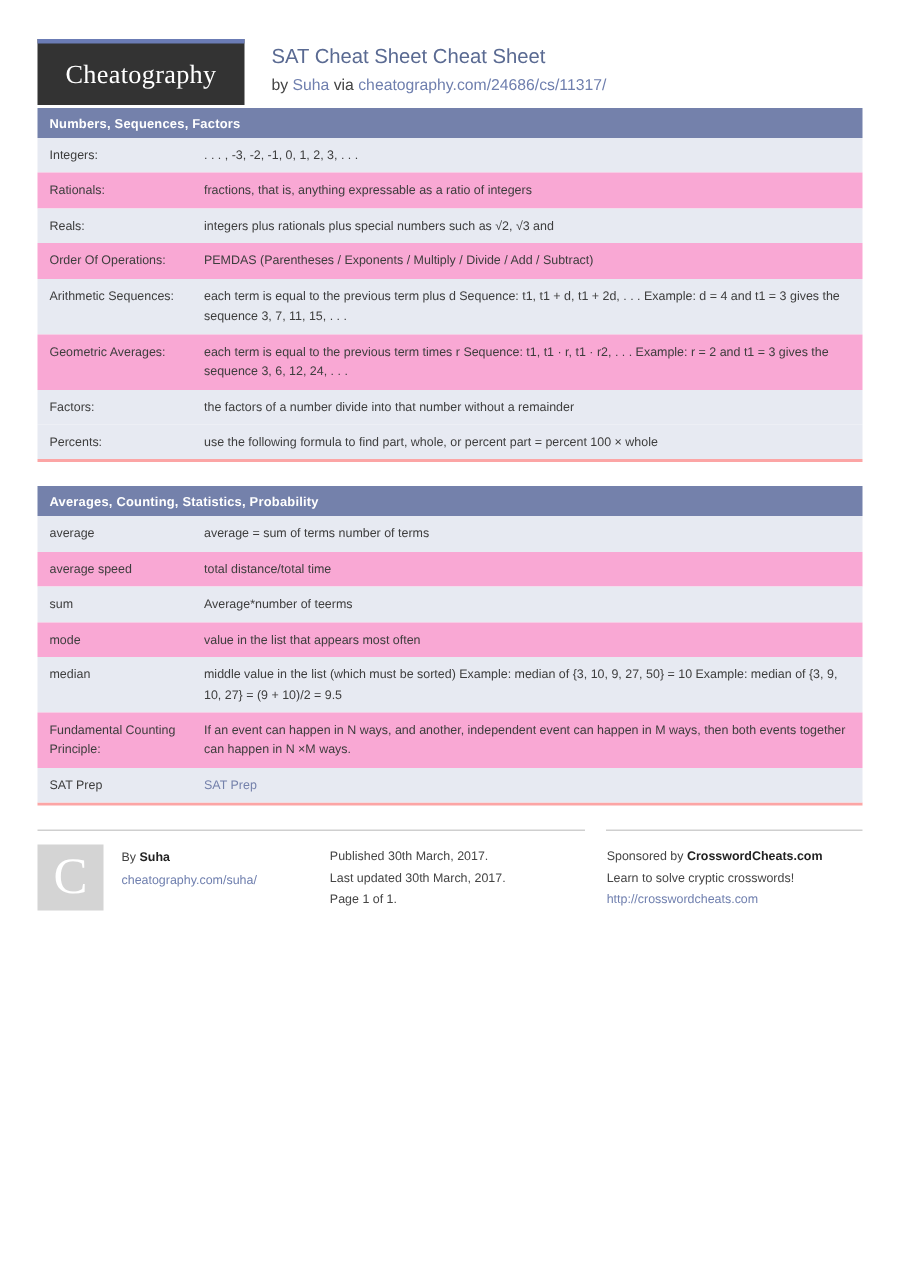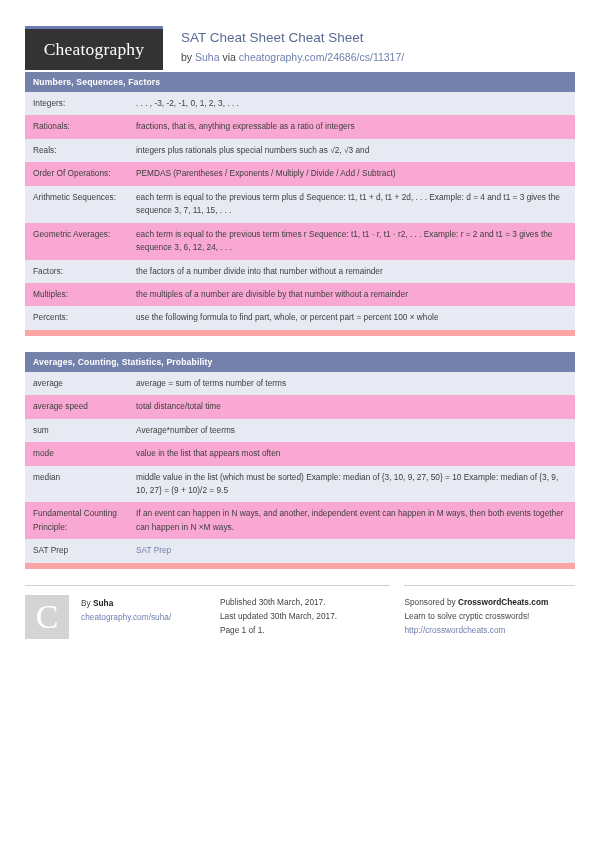--- a/index.html
+++ b/index.html
@@ -61,21 +61,21 @@
   }
   .sheet-by .lbl { color: #444444; }
   .link {
     color: #6f7fae;
     text-decoration: none;
   }
 
   
   .section {
     margin-bottom: 16px;
-    border-bottom: 6px solid #fca5a5;
+    border-bottom: 2px solid #fca5a5;
   }
   .section-header {
     background: #7481ab;
     color: #ffffff;
     font-size: 8.6px;
     font-weight: bold;
     padding: 5px 8px 5px 8px;
     letter-spacing: 0.15px;
   }
   .row {
@@ -180,24 +180,20 @@
           <div class="cell-val">each term is equal to the previous term plus d Sequence: t1, t1 + d, t1 + 2d, . . . Example: d = 4 and t1 = 3 gives the sequence 3, 7, 11, 15, . . .</div>
         </div>
         <div class="row plain">
           <div class="cell-key">Geometric Averages:</div>
           <div class="cell-val">each term is equal to the previous term times r Sequence: t1, t1 · r, t1 · r2, . . . Example: r = 2 and t1 = 3 gives the sequence 3, 6, 12, 24, . . .</div>
         </div>
         <div class="row shade">
           <div class="cell-key">Factors:</div>
           <div class="cell-val">the factors of a number divide into that number without a remainder</div>
         </div>
-        <div class="row plain">
-          <div class="cell-key">Multiples:</div>
-          <div class="cell-val">the multiples of a number are divisible by that number without a remainder</div>
-        </div>
         <div class="row shade">
           <div class="cell-key">Percents:</div>
           <div class="cell-val">use the following formula to find part, whole, or percent part = percent 100 × whole</div>
         </div>
       </div>
       <div class="section">
         <div class="section-header">Averages, Counting, Statistics, Probability</div>
         <div class="row shade">
           <div class="cell-key">average</div>
           <div class="cell-val">average = sum of terms number of terms</div>

